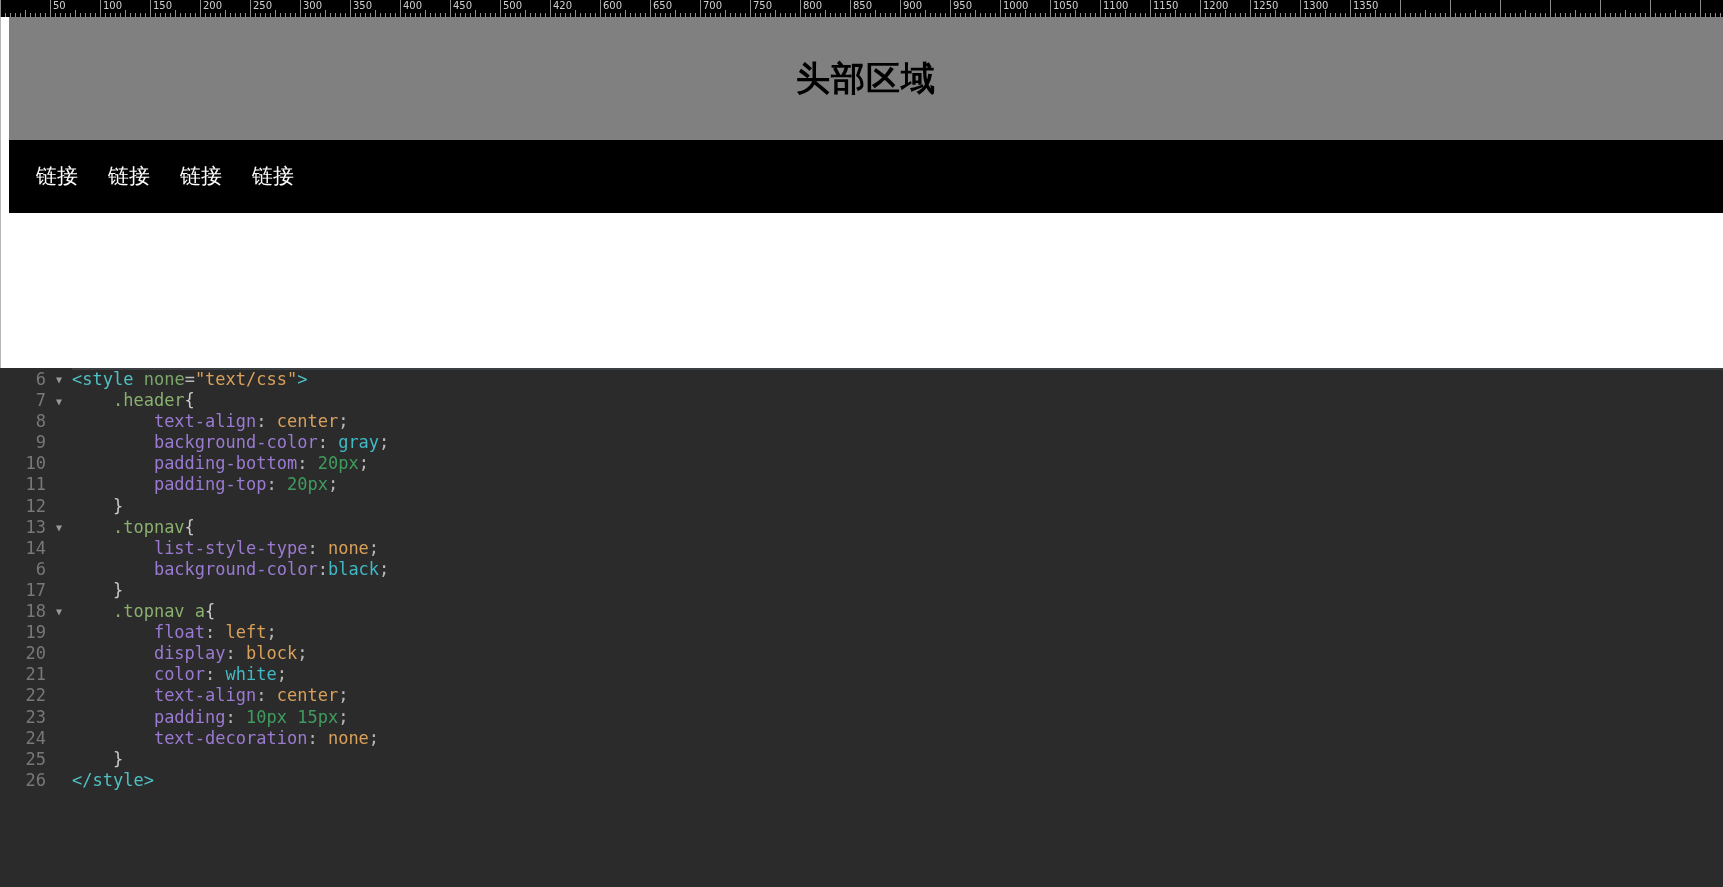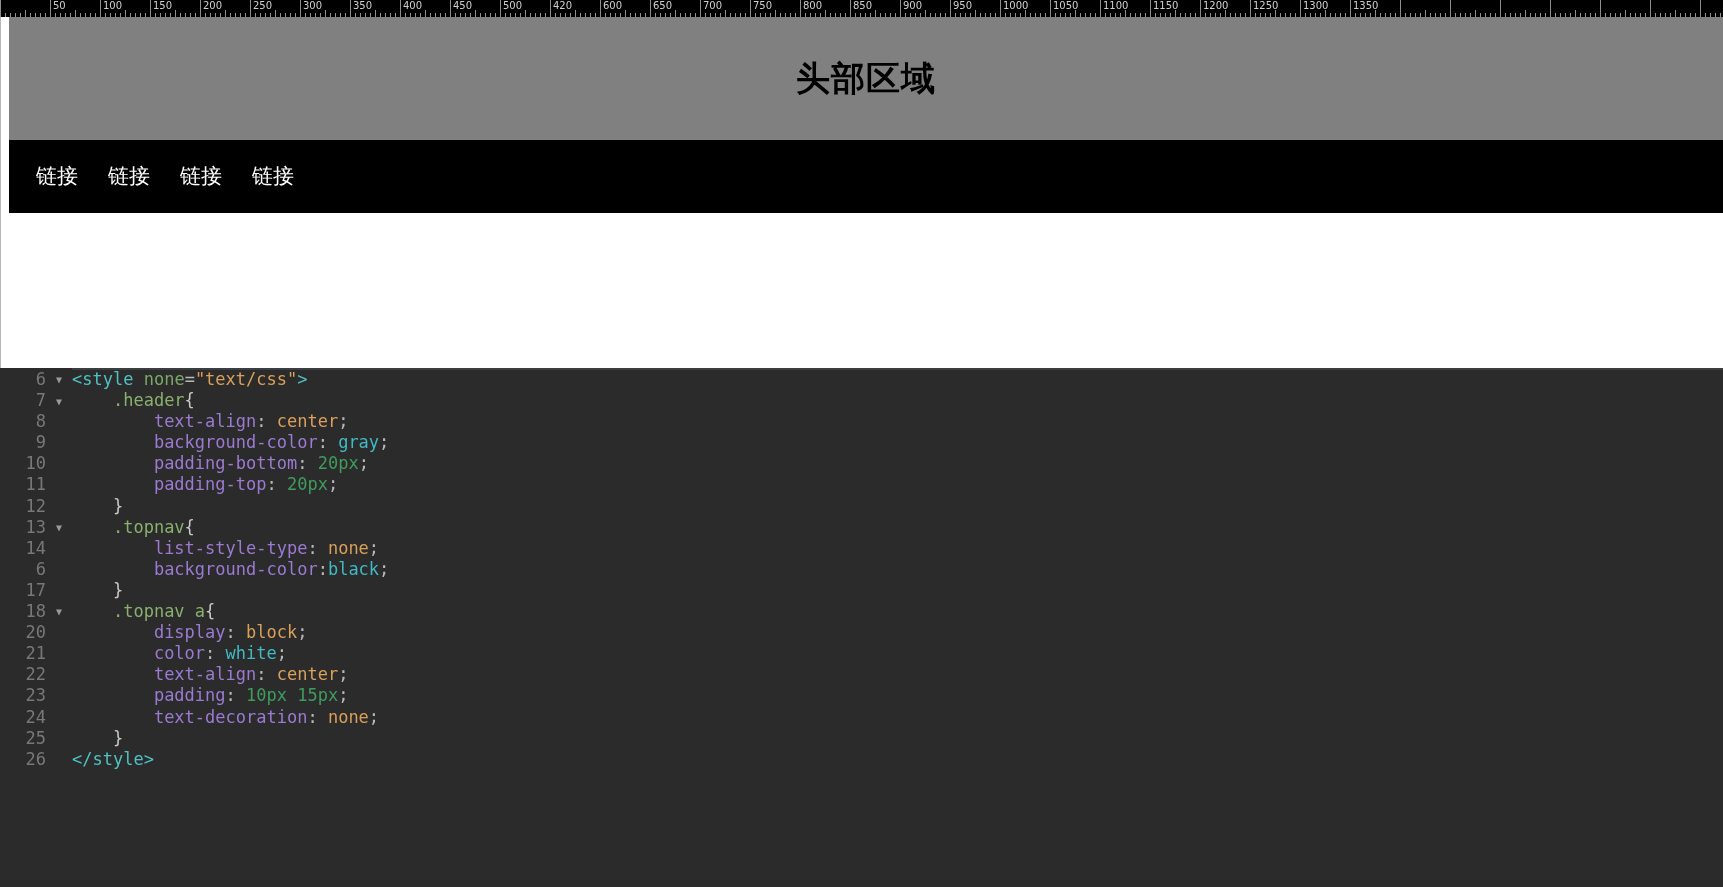--- a/index.html
+++ b/index.html
@@ -606,20 +606,21 @@
       <div class="code-line"><span class="ln">8</span><span class="fold empty">&nbsp;</span><span class="code-txt"><span class="t-plain">        </span><span class="t-prop">text-align</span><span class="t-plain">: </span><span class="t-val">center</span><span class="t-plain">;</span></span></div>
       <div class="code-line"><span class="ln">9</span><span class="fold empty">&nbsp;</span><span class="code-txt"><span class="t-plain">        </span><span class="t-prop">background-color</span><span class="t-plain">: </span><span class="t-color">gray</span><span class="t-plain">;</span></span></div>
       <div class="code-line"><span class="ln">10</span><span class="fold empty">&nbsp;</span><span class="code-txt"><span class="t-plain">        </span><span class="t-prop">padding-bottom</span><span class="t-plain">: </span><span class="t-num">20px</span><span class="t-plain">;</span></span></div>
       <div class="code-line"><span class="ln">11</span><span class="fold empty">&nbsp;</span><span class="code-txt"><span class="t-plain">        </span><span class="t-prop">padding-top</span><span class="t-plain">: </span><span class="t-num">20px</span><span class="t-plain">;</span></span></div>
       <div class="code-line"><span class="ln">12</span><span class="fold empty">&nbsp;</span><span class="code-txt"><span class="t-plain">    </span><span class="t-brace">}</span></span></div>
       <div class="code-line"><span class="ln">13</span><span class="fold">▼</span><span class="code-txt"><span class="t-plain">    </span><span class="t-sel">.topnav</span><span class="t-brace">{</span></span></div>
       <div class="code-line"><span class="ln">14</span><span class="fold empty">&nbsp;</span><span class="code-txt"><span class="t-plain">        </span><span class="t-prop">list-style-type</span><span class="t-plain">: </span><span class="t-val">none</span><span class="t-plain">;</span></span></div>
       <div class="code-line"><span class="ln">6</span><span class="fold empty">&nbsp;</span><span class="code-txt"><span class="t-plain">        </span><span class="t-prop">background-color</span><span class="t-plain">:</span><span class="t-color">black</span><span class="t-plain">;</span></span></div>
       <div class="code-line"><span class="ln">17</span><span class="fold empty">&nbsp;</span><span class="code-txt"><span class="t-plain">    </span><span class="t-brace">}</span></span></div>
       <div class="code-line"><span class="ln">18</span><span class="fold">▼</span><span class="code-txt"><span class="t-plain">    </span><span class="t-sel">.topnav a</span><span class="t-brace">{</span></span></div>
+      <div class="code-line"><span class="ln">19</span><span class="fold empty">&nbsp;</span><span class="code-txt"><span class="t-plain">        </span><span class="t-prop">float</span><span class="t-plain">: </span><span class="t-val">left</span><span class="t-plain">;</span></span></div>
       <div class="code-line"><span class="ln">20</span><span class="fold empty">&nbsp;</span><span class="code-txt"><span class="t-plain">        </span><span class="t-prop">display</span><span class="t-plain">: </span><span class="t-val">block</span><span class="t-plain">;</span></span></div>
       <div class="code-line"><span class="ln">21</span><span class="fold empty">&nbsp;</span><span class="code-txt"><span class="t-plain">        </span><span class="t-prop">color</span><span class="t-plain">: </span><span class="t-color">white</span><span class="t-plain">;</span></span></div>
       <div class="code-line"><span class="ln">22</span><span class="fold empty">&nbsp;</span><span class="code-txt"><span class="t-plain">        </span><span class="t-prop">text-align</span><span class="t-plain">: </span><span class="t-val">center</span><span class="t-plain">;</span></span></div>
       <div class="code-line"><span class="ln">23</span><span class="fold empty">&nbsp;</span><span class="code-txt"><span class="t-plain">        </span><span class="t-prop">padding</span><span class="t-plain">: </span><span class="t-num">10px 15px</span><span class="t-plain">;</span></span></div>
       <div class="code-line"><span class="ln">24</span><span class="fold empty">&nbsp;</span><span class="code-txt"><span class="t-plain">        </span><span class="t-prop">text-decoration</span><span class="t-plain">: </span><span class="t-val">none</span><span class="t-plain">;</span></span></div>
       <div class="code-line"><span class="ln">25</span><span class="fold empty">&nbsp;</span><span class="code-txt"><span class="t-plain">    </span><span class="t-brace">}</span></span></div>
       <div class="code-line"><span class="ln">26</span><span class="fold empty">&nbsp;</span><span class="code-txt"><span class="t-tag">&lt;/style&gt;</span></span></div>
     </div>
 </div>
 

